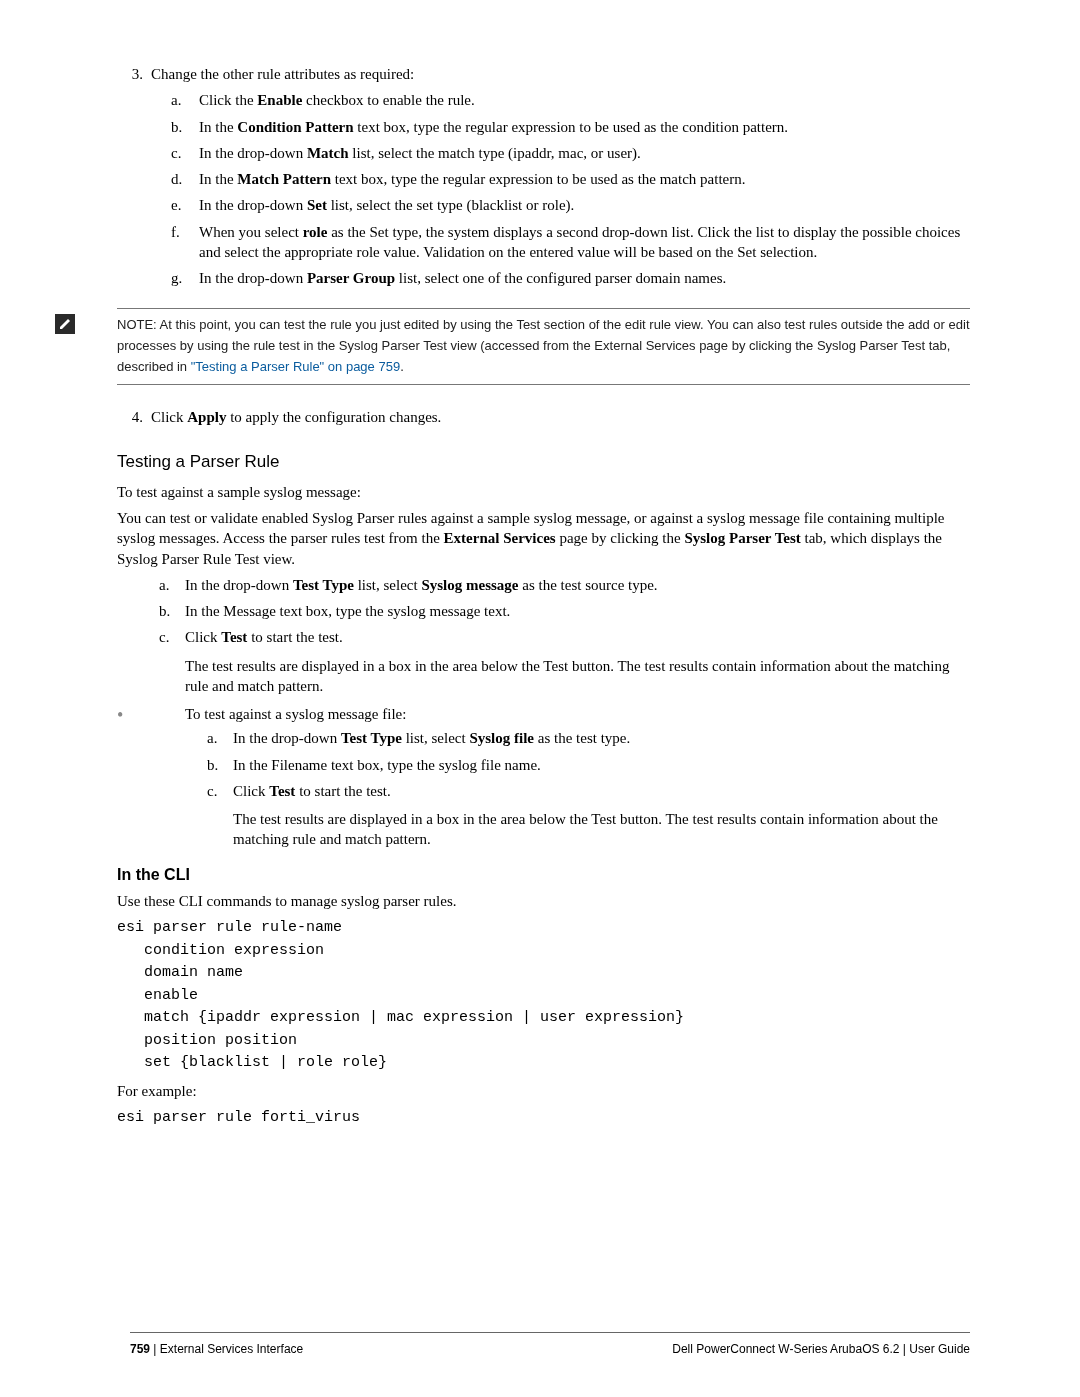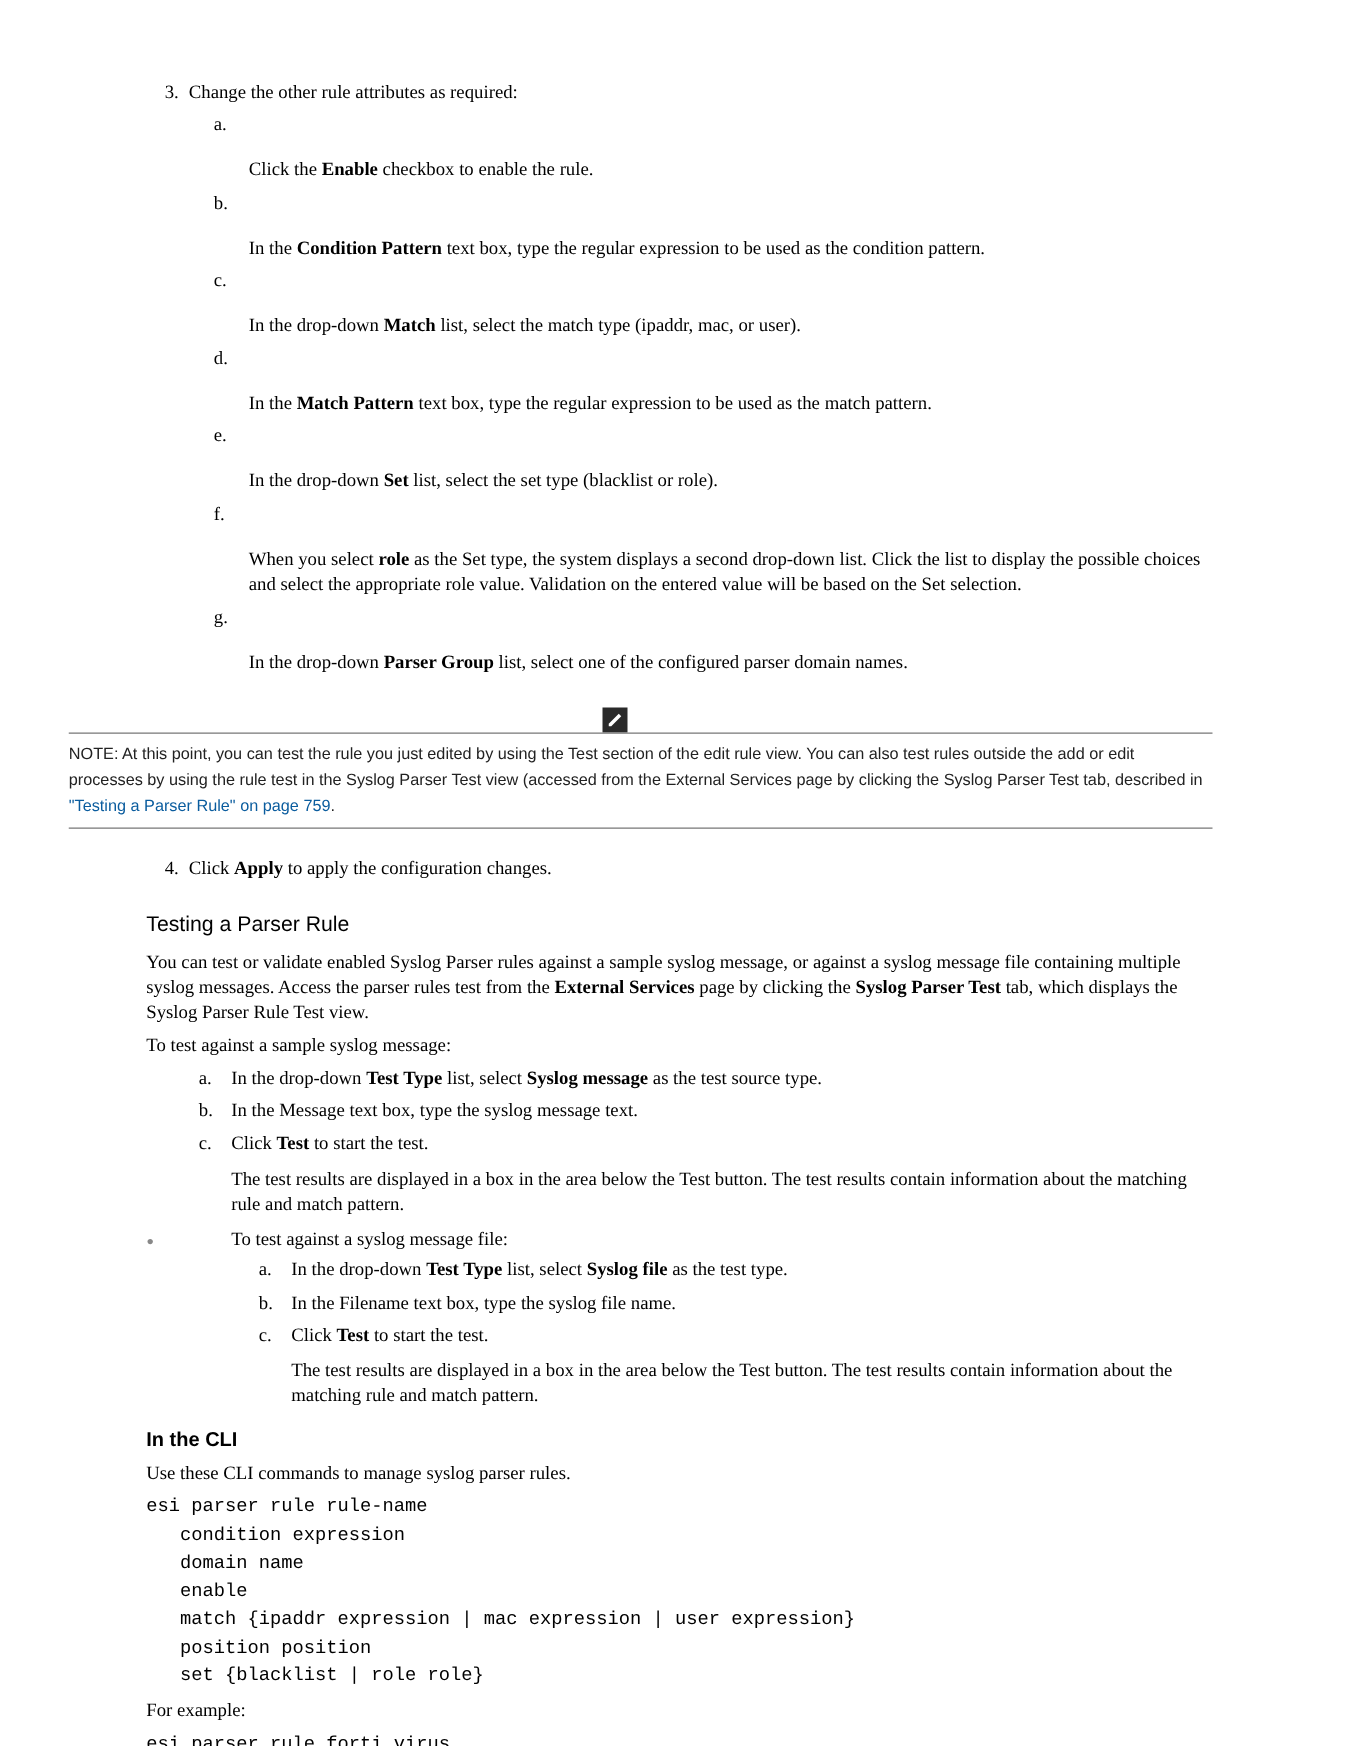--- a/index.html
+++ b/index.html
@@ -45,31 +45,29 @@
     display: flex;
     margin-bottom: 6px;
   }
   .ol-alpha > li > .marker {
     min-width: 22px;
     text-align: left;
     padding-right: 6px;
   }
   .ol-alpha > li > .body {
     flex: 1;
-    margin-top: 36px;
   }
   .bold {
     font-weight: bold;
   }
   .note-row {
     display: flex;
-    align-items: center;
+    align-items: flex-start;
     margin-top: 14px;
     margin-left: -62px;
-    flex-direction: column;
   }
   .note-icon {
     width: 20px;
     height: 20px;
     background: #2a2a2a;
     margin-right: 42px;
     margin-top: 6px;
     display: flex;
     align-items: center;
     justify-content: center;
@@ -221,25 +219,25 @@
 
   <ol class="ol-num" style="margin-top:22px;">
     <li>
       <div class="marker">4.</div>
       <div class="body"><span>Click </span><span class="bold">Apply</span><span> to apply the configuration changes.</span></div>
     </li>
   </ol>
 
   <div class="h2">Testing a Parser Rule</div>
 
+  <div class="para">To test against a sample syslog message:</div>
+
   <div class="para">
     <span>You can test or validate enabled Syslog Parser rules against a sample syslog message, or against a syslog message file containing multiple syslog messages. Access the parser rules test from the </span><span class="bold">External Services</span><span> page by clicking the </span><span class="bold">Syslog Parser Test</span><span> tab, which displays the Syslog Parser Rule Test view.</span>
   </div>
-
-  <div class="para">To test against a sample syslog message:</div>
 
   <ol class="inner-alpha" style="padding-left:42px;">
     <li>
       <div class="marker">a.</div>
       <div class="body"><span>In the drop-down </span><span class="bold">Test Type</span><span> list, select </span><span class="bold">Syslog message</span><span> as the test source type.</span></div>
     </li>
     <li>
       <div class="marker">b.</div>
       <div class="body">In the Message text box, type the syslog message text.</div>
     </li>

